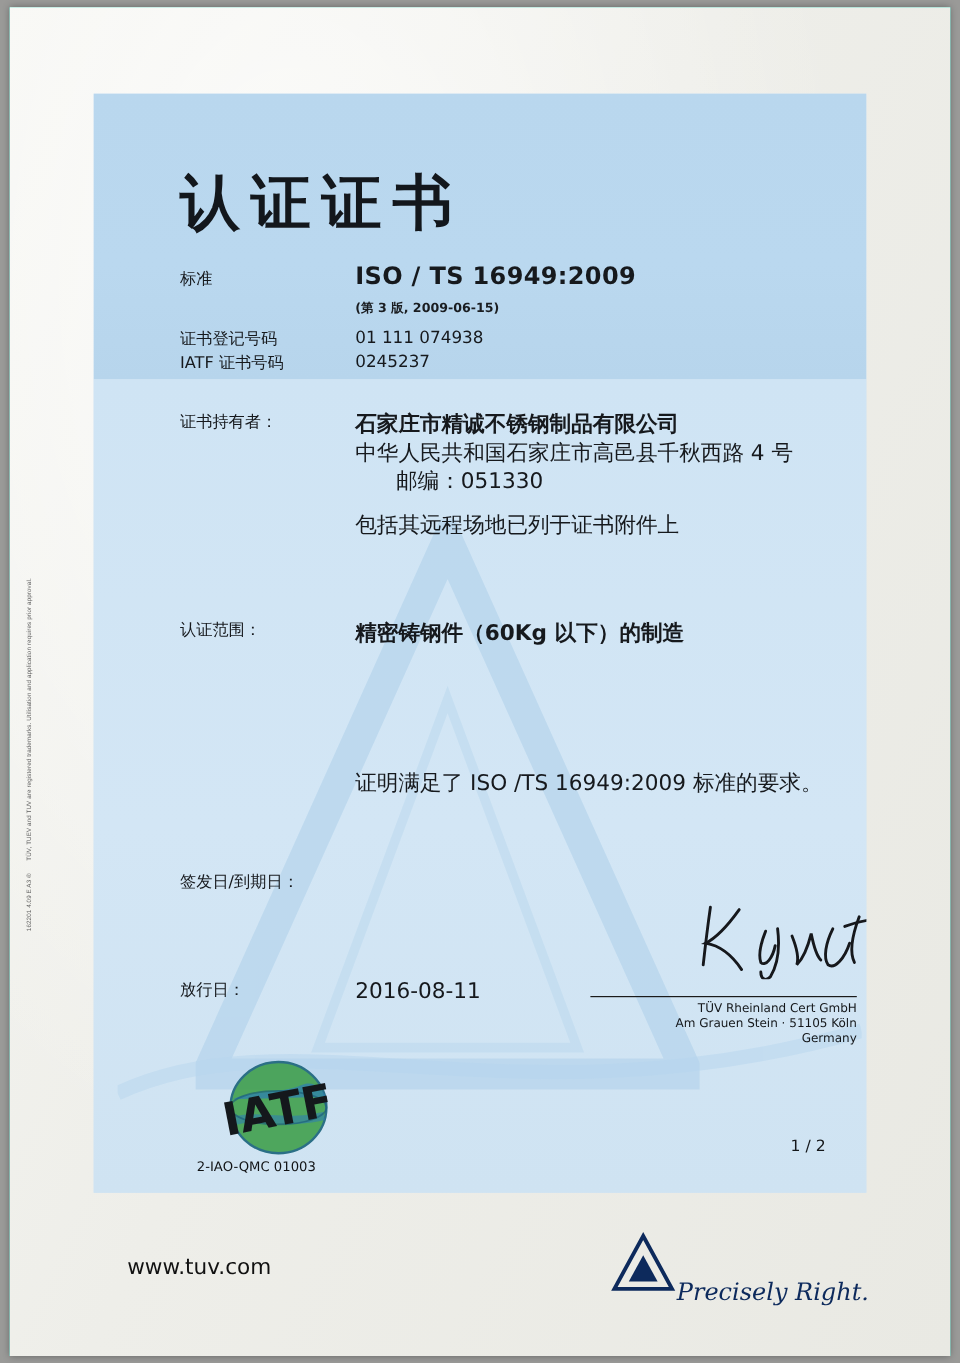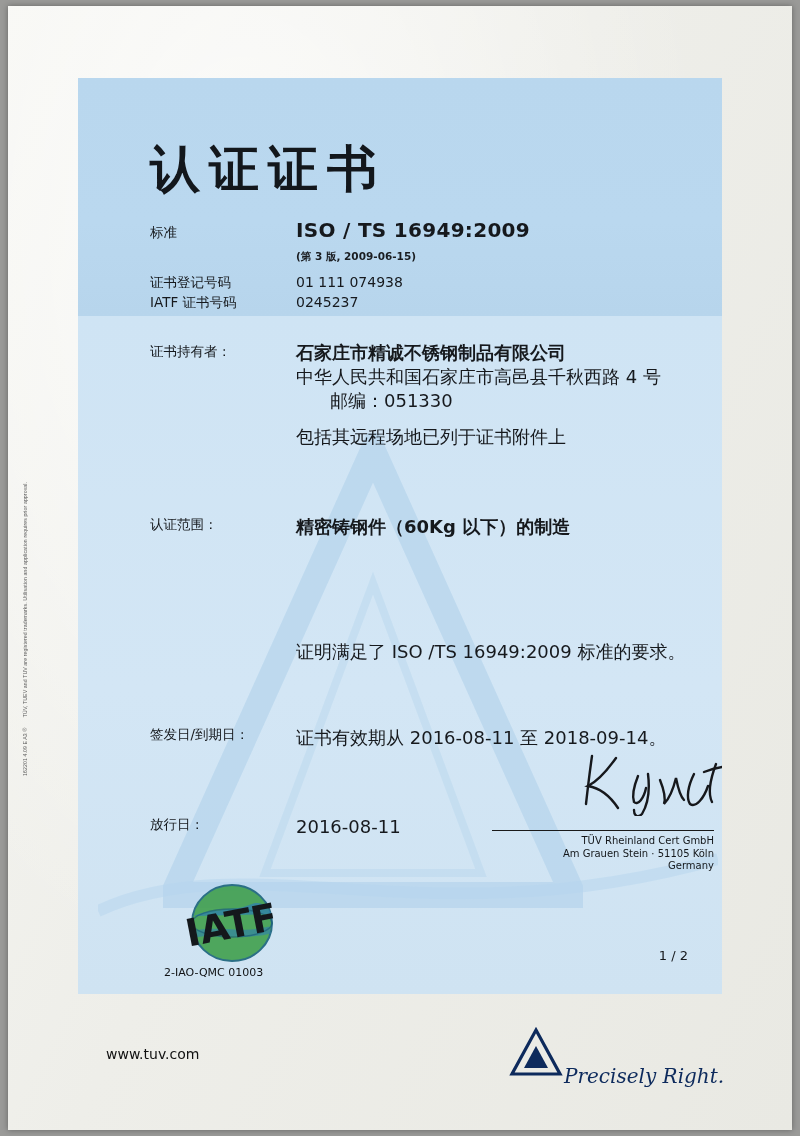--- a/index.html
+++ b/index.html
@@ -188,21 +188,21 @@
     font-size: 13px;
     color: #14171a;
     font-family: "DejaVu Sans", sans-serif;
   }
 
   
   .footer-url {
     position: absolute;
     left: 98px;
     top: 1040px;
-    font-size: 14px;
+    font-size: 18px;
     color: #111;
     font-family: "DejaVu Sans", sans-serif;
   }
   .tuv-logo {
     position: absolute;
     left: 500px;
     top: 1018px;
     width: 230px;
     height: 60px;
   }
@@ -272,21 +272,20 @@
       <div class="val" style="left:218px; top:287px;">中华人民共和国石家庄市高邑县千秋西路 4 号</div>
       <div class="val" style="left:218px; top:311px;margin-left:34px;">邮编：051330</div>
       <div class="val" style="left:218px; top:347px;">包括其远程场地已列于证书附件上</div>
 
       <div class="lbl" style="left:72px; top:438px;">认证范围：</div>
       <div class="val bold" style="left:218px; top:437px;">精密铸钢件（60Kg 以下）的制造</div>
 
       <div class="val" style="left:218px; top:562px;">证明满足了 ISO /TS 16949:2009 标准的要求。</div>
 
       <div class="lbl" style="left:72px; top:648px;">签发日/到期日：</div>
-      <div class="val" style="left:218px; top:648px;">证书有效期从 2016-08-11 至 2018-09-14。</div>
 
       <div class="lbl" style="left:72px; top:738px;">放行日：</div>
       <div class="val" style="left:218px; top:738px;">2016-08-11</div>
 
       <svg class="signature" viewBox="0 0 200 70">
         <g fill="none" stroke="#16181c" stroke-width="2.4" stroke-linecap="round">
           <path d="M10,58 C12,40 14,24 16,10"></path>
           <path d="M40,12 C30,26 20,36 12,40 C24,42 34,50 42,62"></path>
           <path d="M62,30 C58,40 56,50 58,56 C62,60 68,52 70,42"></path>
           <path d="M72,28 C74,44 72,58 66,68 C62,72 58,70 58,64"></path>

